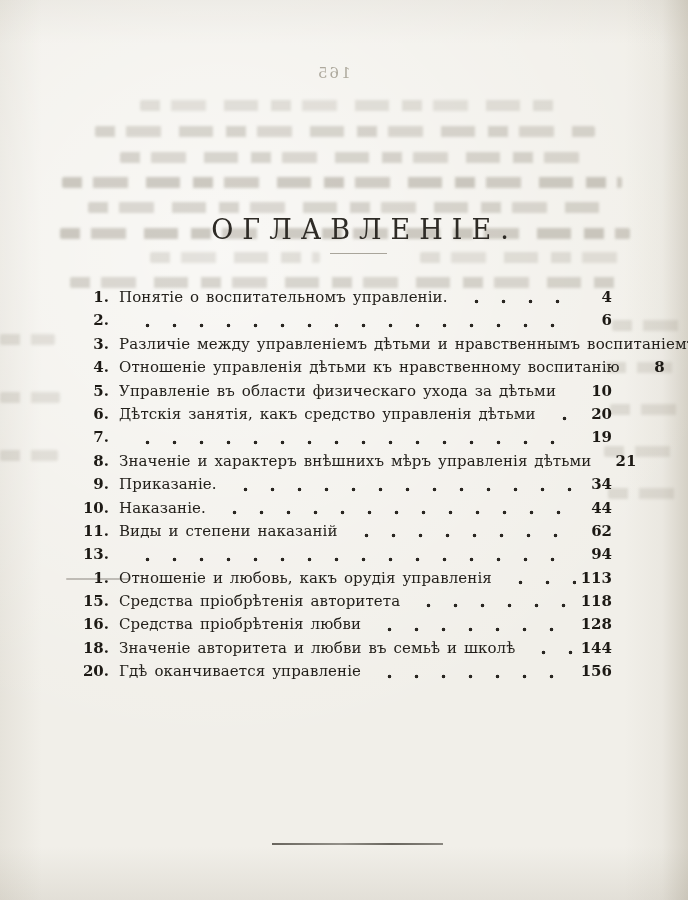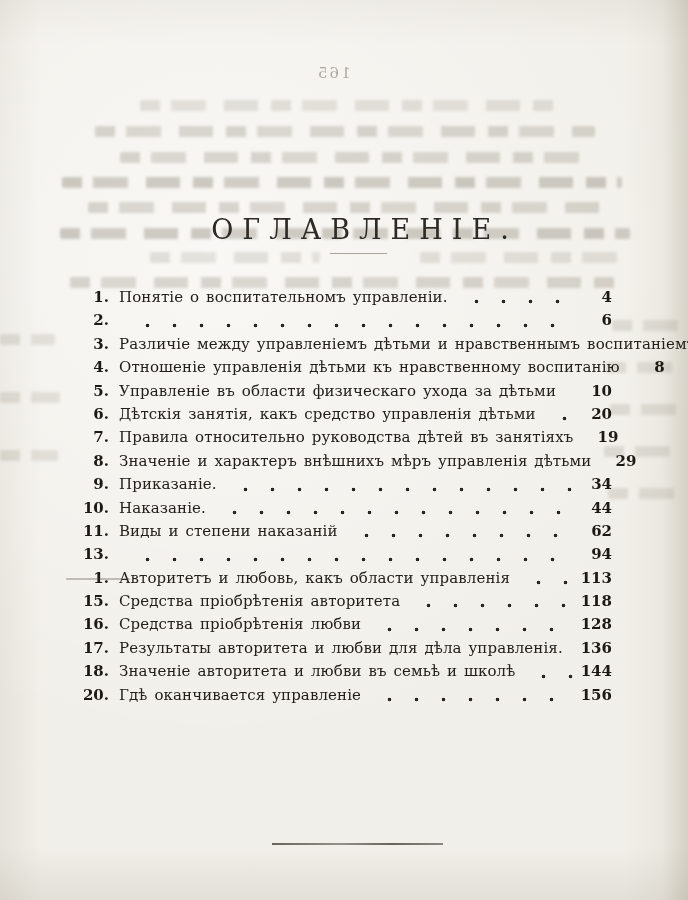--- a/index.html
+++ b/index.html
@@ -152,30 +152,29 @@
 
   <div class="row">
     <span class="num">6.</span>
     <span class="txt">Дѣтскія занятія, какъ средство управленія дѣтьми</span>
     <span class="leader"></span>
     <span class="pg">20</span>
   </div>
 
   <div class="row">
     <span class="num">7.</span>
-    <span class="txt">Правила относительно руководства дѣтей въ занятіяхъ</span>
     <span class="leader"></span>
     <span class="pg">19</span>
   </div>
 
   <div class="row">
     <span class="num">8.</span>
     <span class="txt">Значеніе и характеръ внѣшнихъ мѣръ управленія дѣтьми</span>
     <span class="leader"></span>
-    <span class="pg">29</span>
+    <span class="pg">21</span>
   </div>
 
   <div class="row">
     <span class="num">9.</span>
     <span class="txt">Приказаніе.</span>
     <span class="leader"></span>
     <span class="pg">34</span>
   </div>
 
   <div class="row">
@@ -194,45 +193,39 @@
 
 
   <div class="row">
     <span class="num">13.</span>
     <span class="leader"></span>
     <span class="pg">94</span>
   </div>
 
   <div class="row">
     <span class="num">1.</span>
-    <span class="txt">Авторитетъ и любовь, какъ области управленія</span>
+    <span class="txt">Отношеніе и любовь, какъ орудія управленія</span>
     <span class="leader"></span>
     <span class="pg">113</span>
   </div>
 
   <div class="row">
     <span class="num">15.</span>
     <span class="txt">Средства пріобрѣтенія авторитета</span>
     <span class="leader"></span>
     <span class="pg">118</span>
   </div>
 
   <div class="row">
     <span class="num">16.</span>
     <span class="txt">Средства пріобрѣтенія любви</span>
     <span class="leader"></span>
     <span class="pg">128</span>
   </div>
 
-  <div class="row">
-    <span class="num">17.</span>
-    <span class="txt">Результаты авторитета и любви для дѣла управленія.</span>
-    <span class="leader"></span>
-    <span class="pg">136</span>
-  </div>
 
   <div class="row">
     <span class="num">18.</span>
     <span class="txt">Значеніе авторитета и любви въ семьѣ и школѣ</span>
     <span class="leader"></span>
     <span class="pg">144</span>
   </div>
 
 
   <div class="row">

